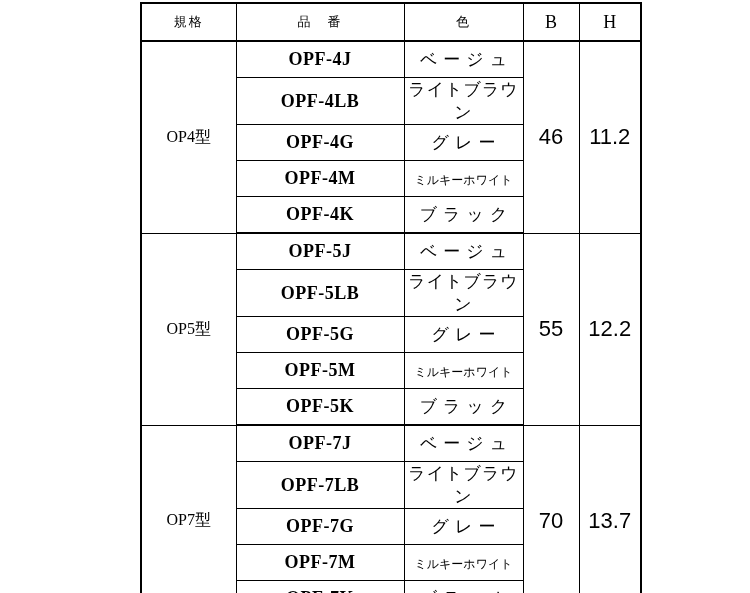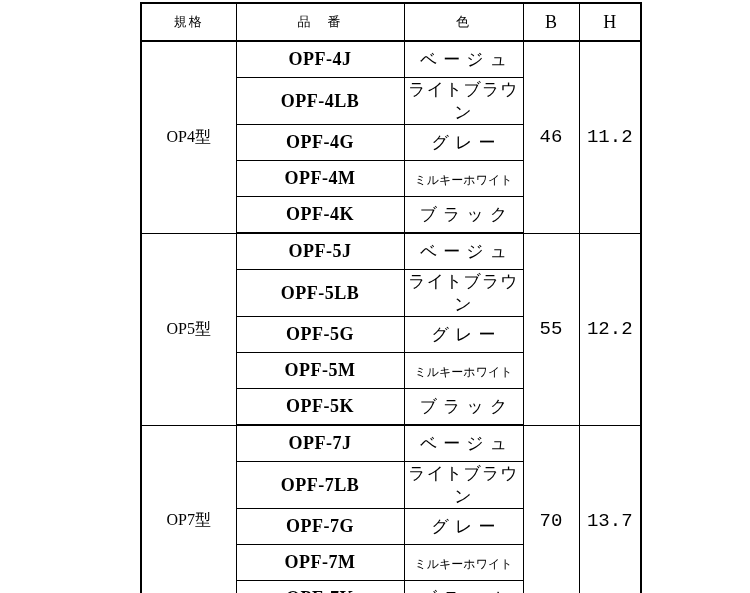--- a/index.html
+++ b/index.html
@@ -70,22 +70,22 @@
   }
   td.iro {
     font-size: 17px;
     font-family: "Liberation Serif", serif;
     margin-top: 16px;
   }
   td.iro .sp2 { letter-spacing: 6px; padding-left: 6px; }
   td.iro .sp1 { letter-spacing: 1px; }
   td.iro .small { font-size: 12px; letter-spacing: 0px; }
   td.num {
-    font-size: 19px;
-    font-family: Liberation Mono, monospace;
+    font-size: 22px;
+    font-family: Liberation Sans, sans-serif;
   }
   tr.group-end td {
     border-bottom: 2px solid #000000;
   }
   td.grp-cell {
     border-bottom: 2px solid #000000;
   }
   
 </style>
 </head>

